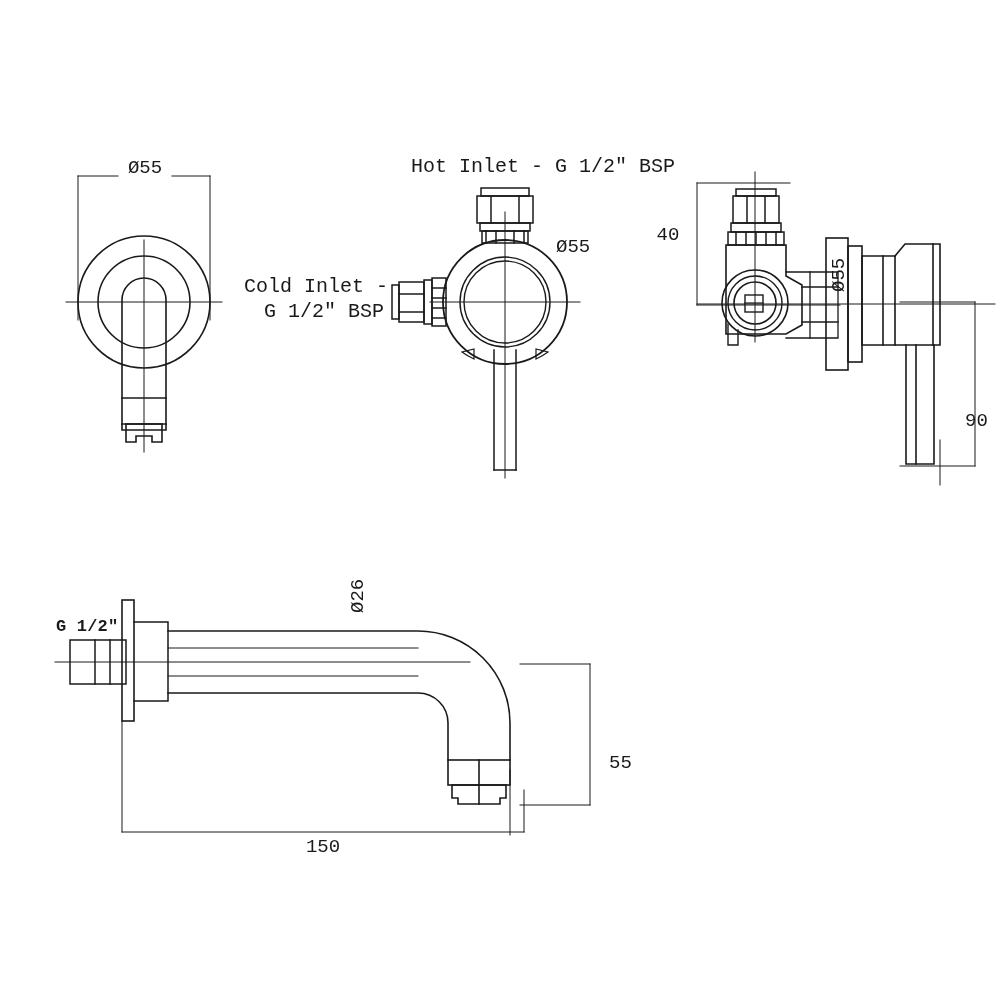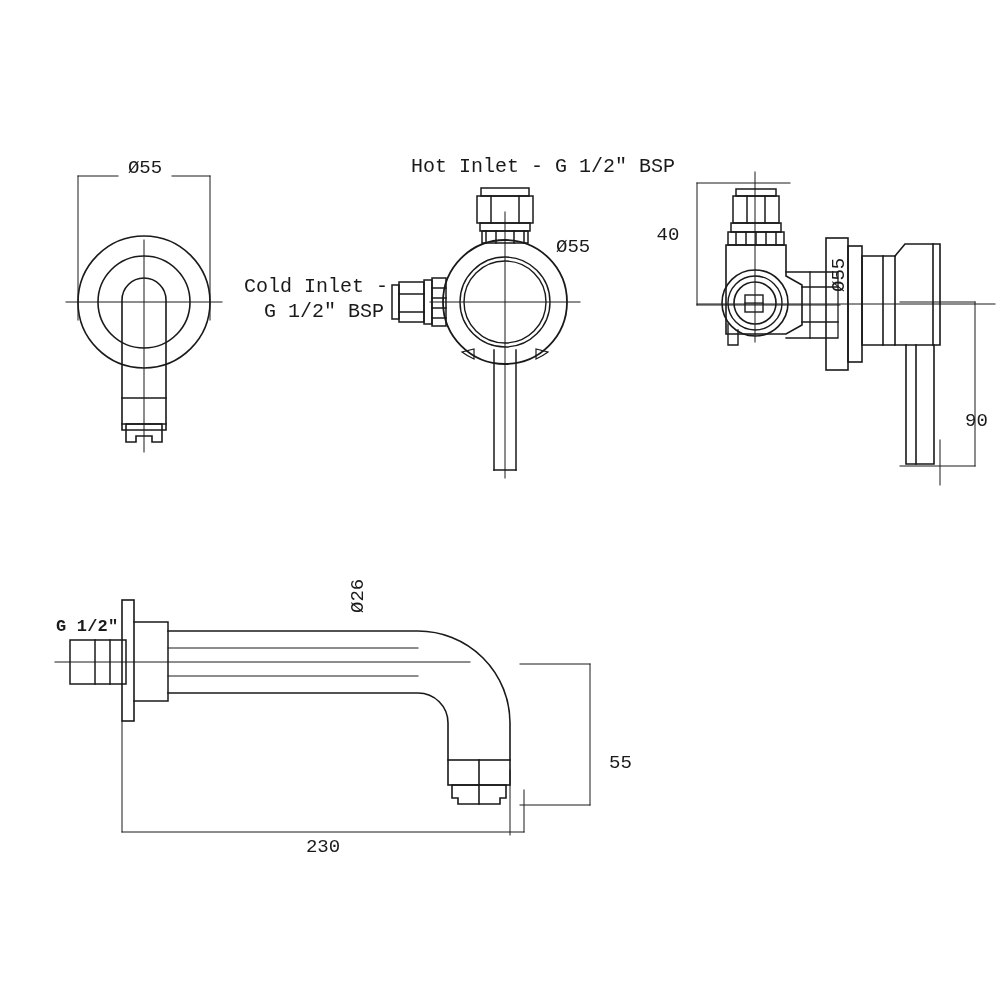--- a/index.html
+++ b/index.html
@@ -263,15 +263,15 @@
   <div class="lbl dim-txt rot90" style="left:828px; top:292px;">Ø55</div>
 
   <div class="lbl dim-txt" style="left:965px; top:370px;margin-top:40px;">90</div>
 
   <div class="lbl bold-txt" style="left:56px; top:617px;">G 1/2"</div>
 
   <div class="lbl dim-txt rot90" style="left:347px; top:613px;">Ø26</div>
 
   <div class="lbl dim-txt" style="left:568px; top:752px;margin-left:41px;">55</div>
 
-  <div class="lbl dim-txt ta-c" style="left:283px; top:836px; width:80px;">230</div>
+  <div class="lbl dim-txt ta-c" style="left:283px; top:836px; width:80px;">150</div>
 
 </div>
 
 </body></html>

